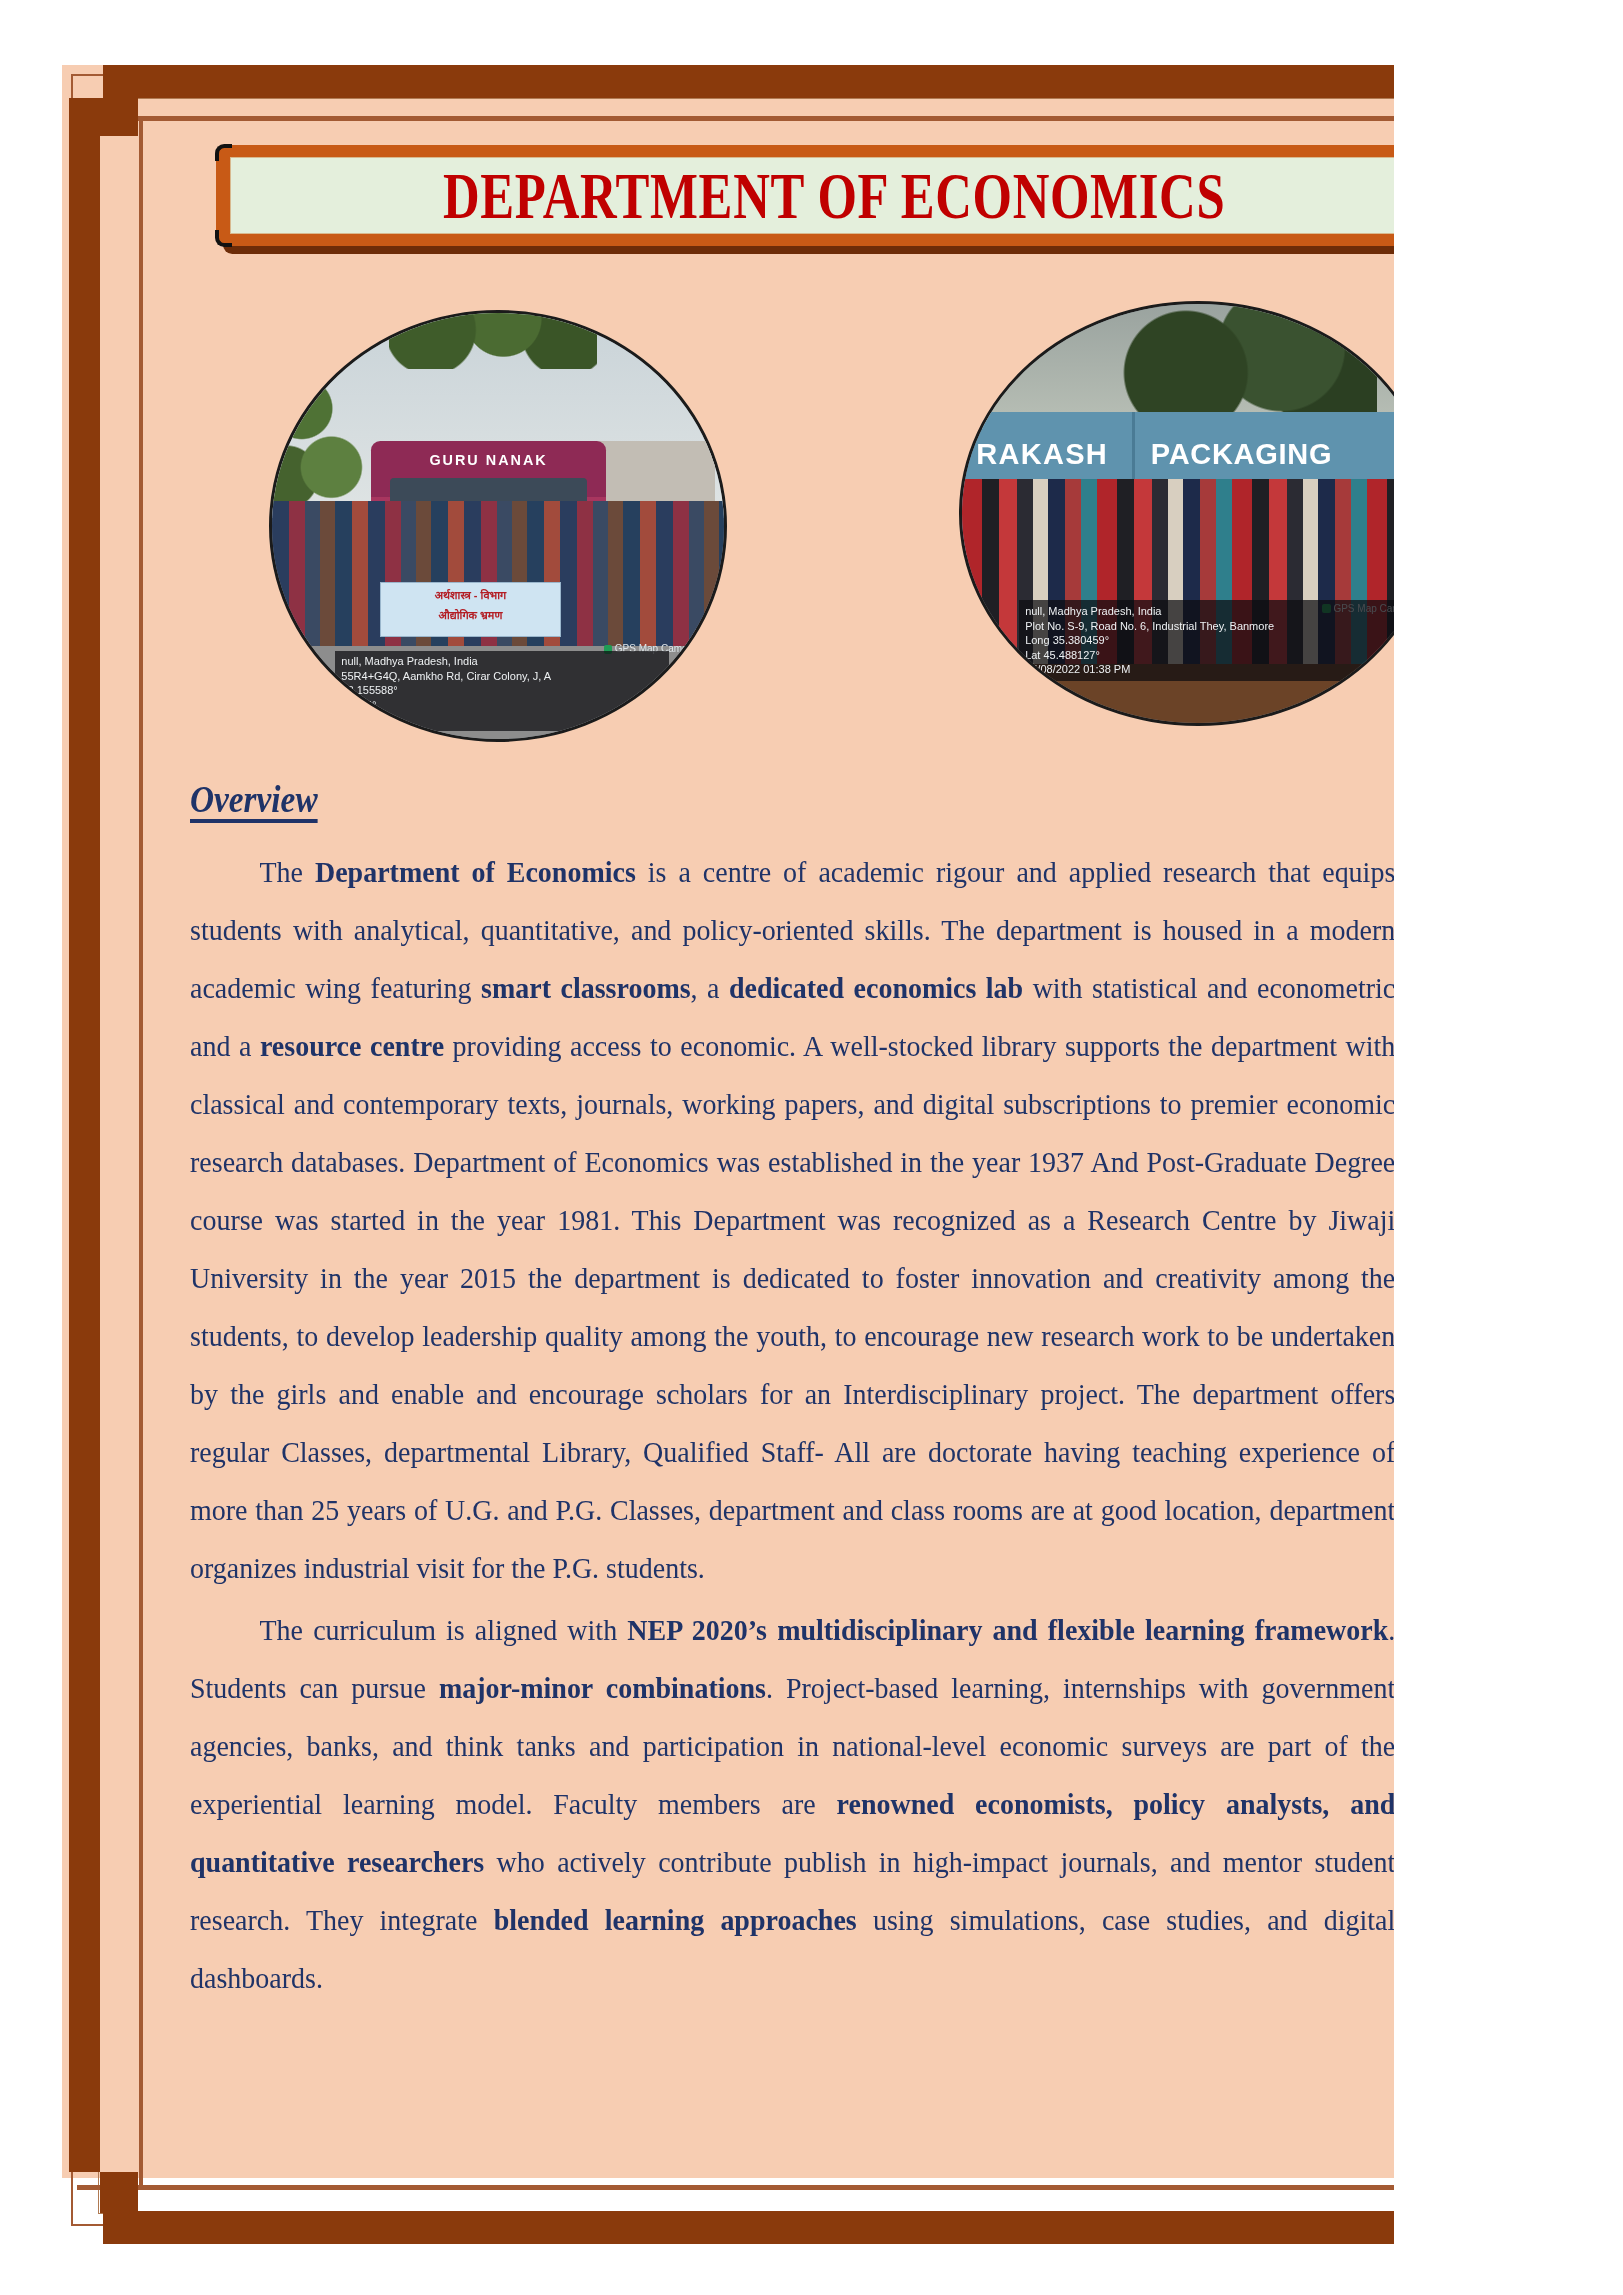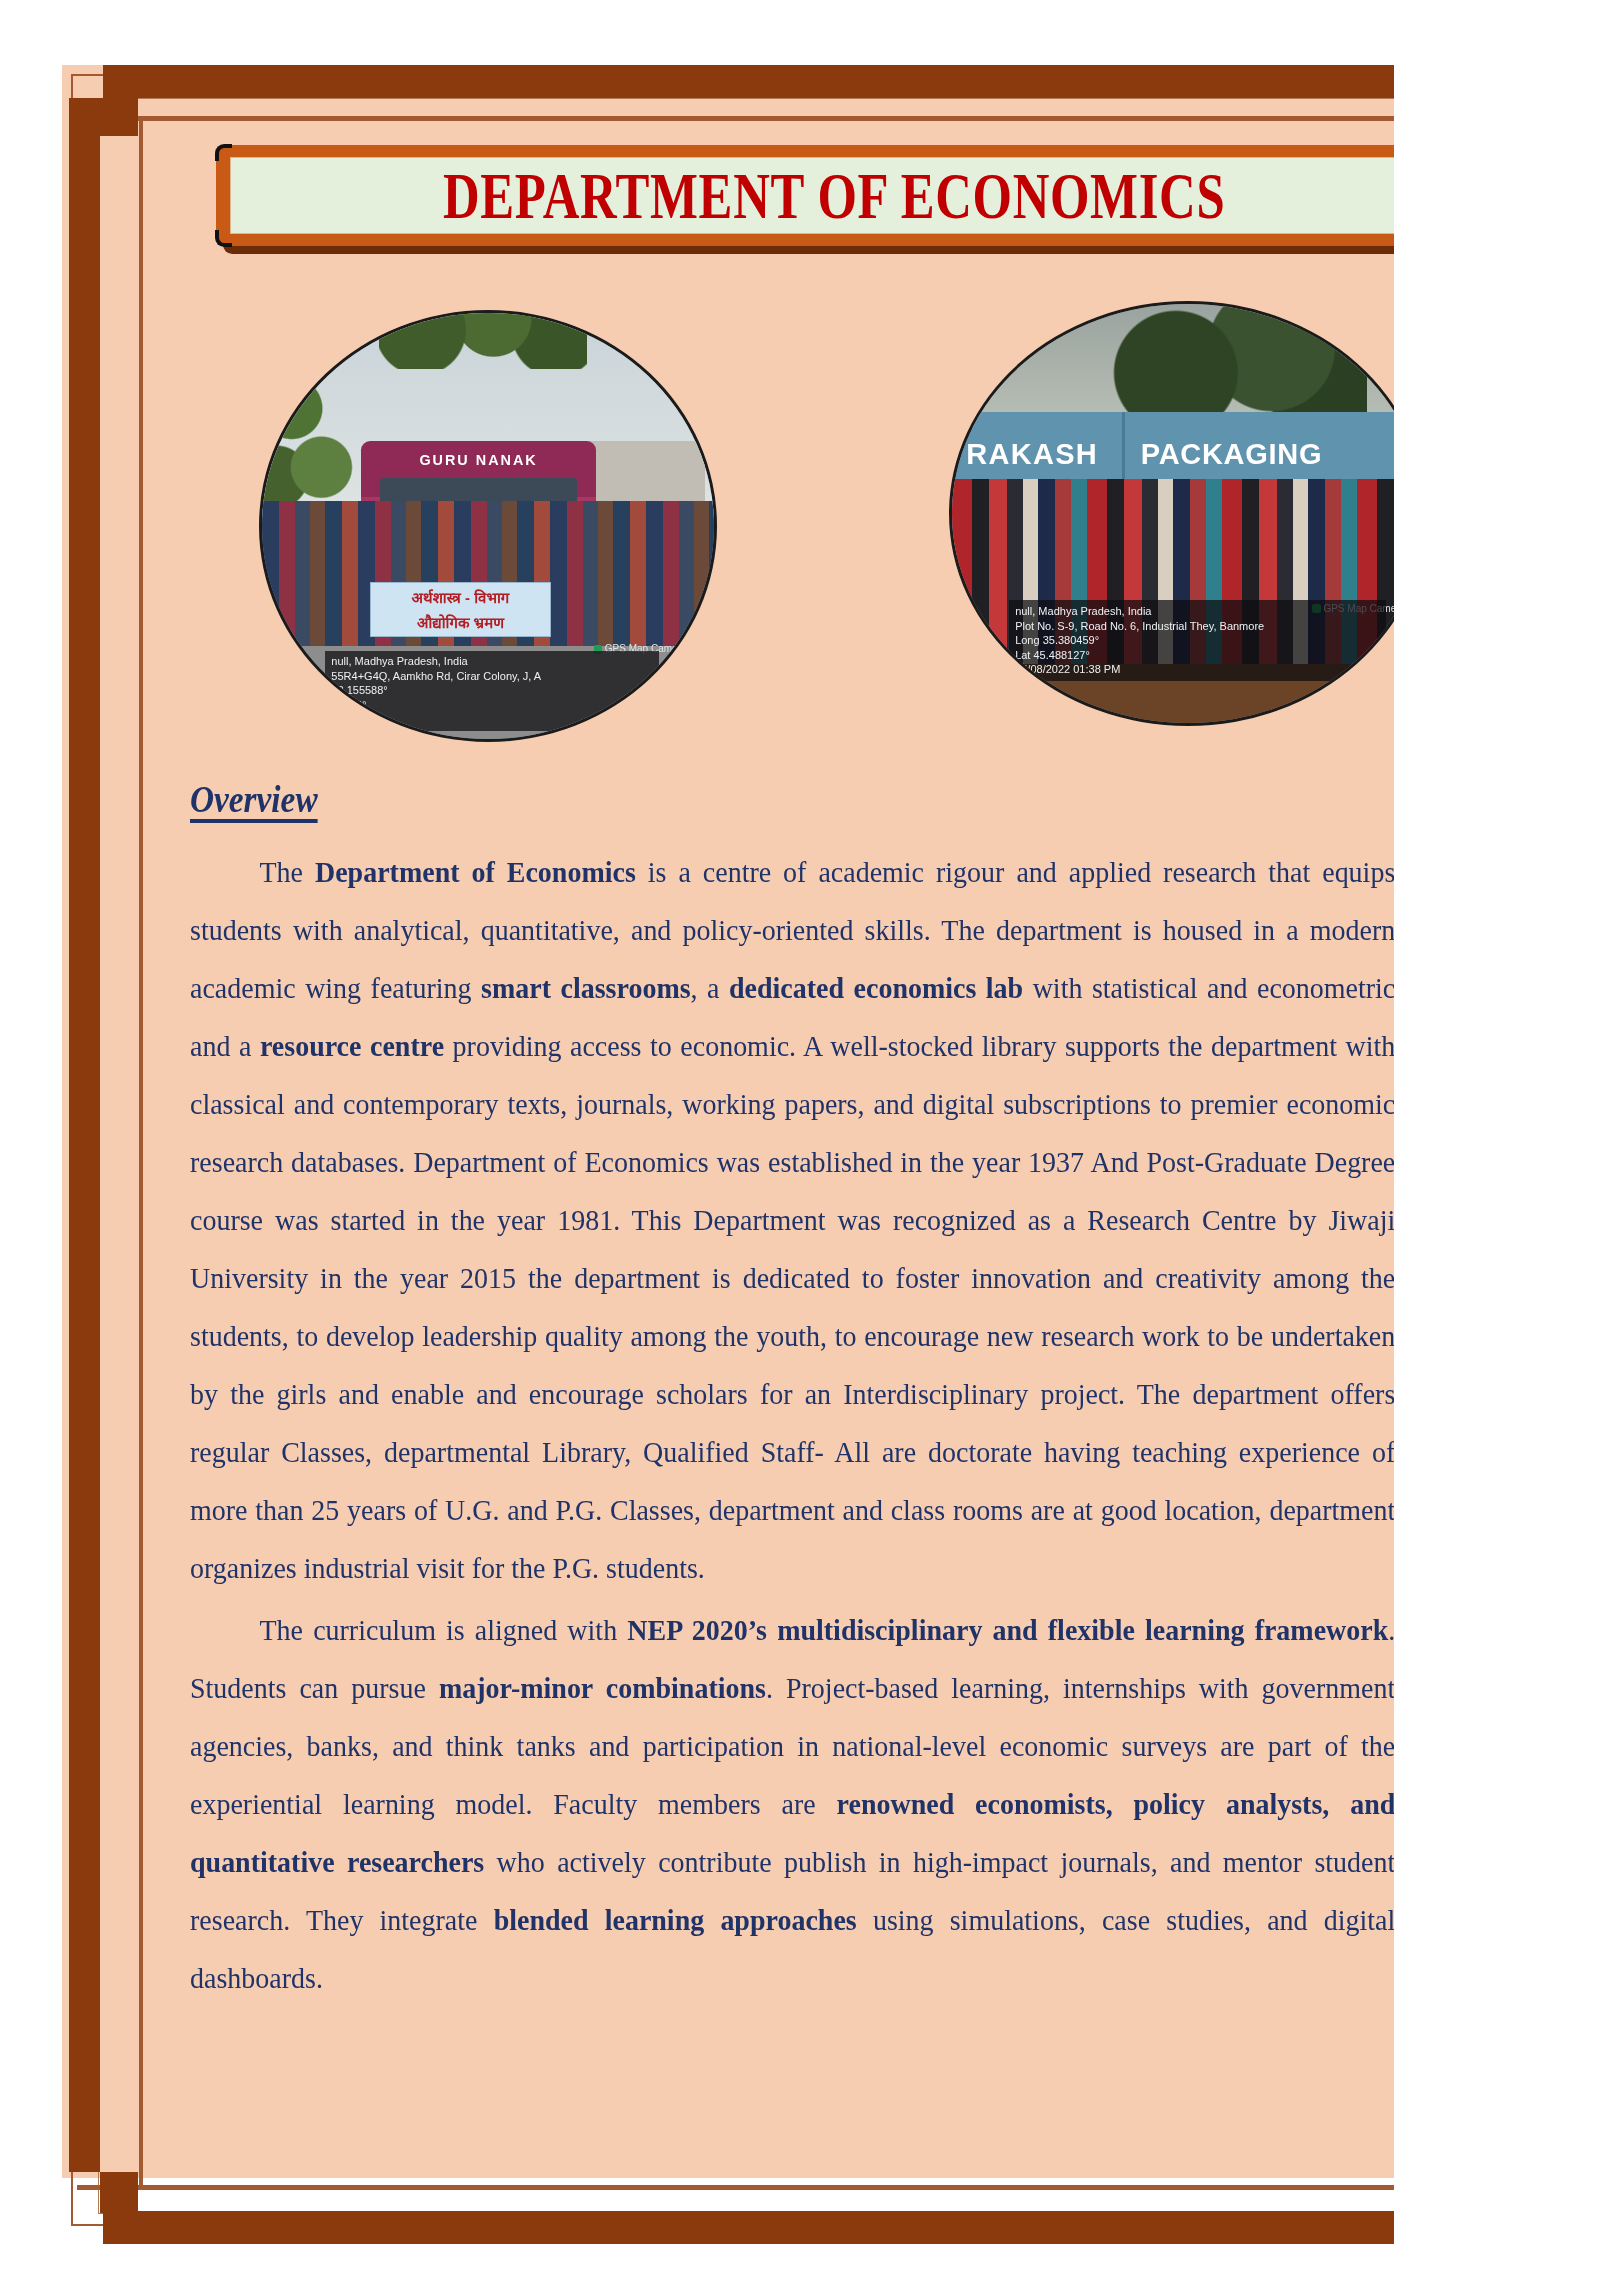--- a/index.html
+++ b/index.html
@@ -124,21 +124,21 @@
     border: 4.6px solid #111111;
   }
   .cd-tl { left: -1.3px;  top: -1.3px;  border-right: none; border-bottom: none; border-top-left-radius: 9.2px; }
   .cd-tr { right: -1.3px; top: -1.3px;  border-left: none;  border-bottom: none; border-top-right-radius: 9.2px; }
   .cd-bl { left: -1.3px;  bottom: -1.3px; border-right: none; border-top: none;  border-bottom-left-radius: 9.2px; }
   .cd-br { right: -1.3px; bottom: -1.3px; border-left: none;  border-top: none;  border-bottom-right-radius: 9.2px; }
 
   
   .photos {
     position: absolute;
-    left: 239px;
+    left: 249px;
     top: 294px;
     width: 1191px;
     height: 458px;
   }
   .photo {
     position: absolute;
     border-radius: 50%;
     overflow: hidden;
     border: 3.3px solid #1b1b1b;
     background: #7f8890;
@@ -172,21 +172,21 @@
               color:#ffffff; font-family:"Liberation Sans", sans-serif; font-weight:700;
               font-size:17px; letter-spacing:1.3px; }
   .lp-road  { position:absolute; left:0; bottom:0; width:100%; height:26%; background:#8d8d8d; }
   .lp-crowd { position:absolute; left:0; bottom:22%; width:100%; height:34%;
               background: repeating-linear-gradient(90deg,
                 #2a3d5e 0 17px, #8e3144 17px 33px, #3a4a63 33px 48px,
                 #6b4a3a 48px 63px, #26405e 63px 80px, #a24b3c 80px 96px); }
   .lp-banner { position:absolute; left:24%; bottom:24%; width:40%; height:13%;
               background:#cfe4f2; border:1.3px solid #9ab6cc; }
   .lp-banner span { display:block; text-align:center; color:#b31d24;
-              font-family:"Liberation Sans", sans-serif; font-weight:700; font-size:15px;
+              font-family:"Liberation Sans", sans-serif; font-weight:700; font-size:11px;
               margin-top:4.6px; }
 
   
   .rp-sky   { position:absolute; left:0; top:0; width:100%; height:30%;
               background: linear-gradient(#9aa39f, #b9c0b6); }
   .rp-tree  { position:absolute; left:30%; top:0; width:58%; height:30%;
               background: radial-gradient(circle at 30% 55%, #2f4424 0 30%, transparent 31%),
                           radial-gradient(circle at 65% 35%, #3a5230 0 32%, transparent 33%),
                           radial-gradient(circle at 88% 65%, #2b3f22 0 26%, transparent 27%); }
   .rp-wall  { position:absolute; left:0; top:26%; width:100%; height:34%;

